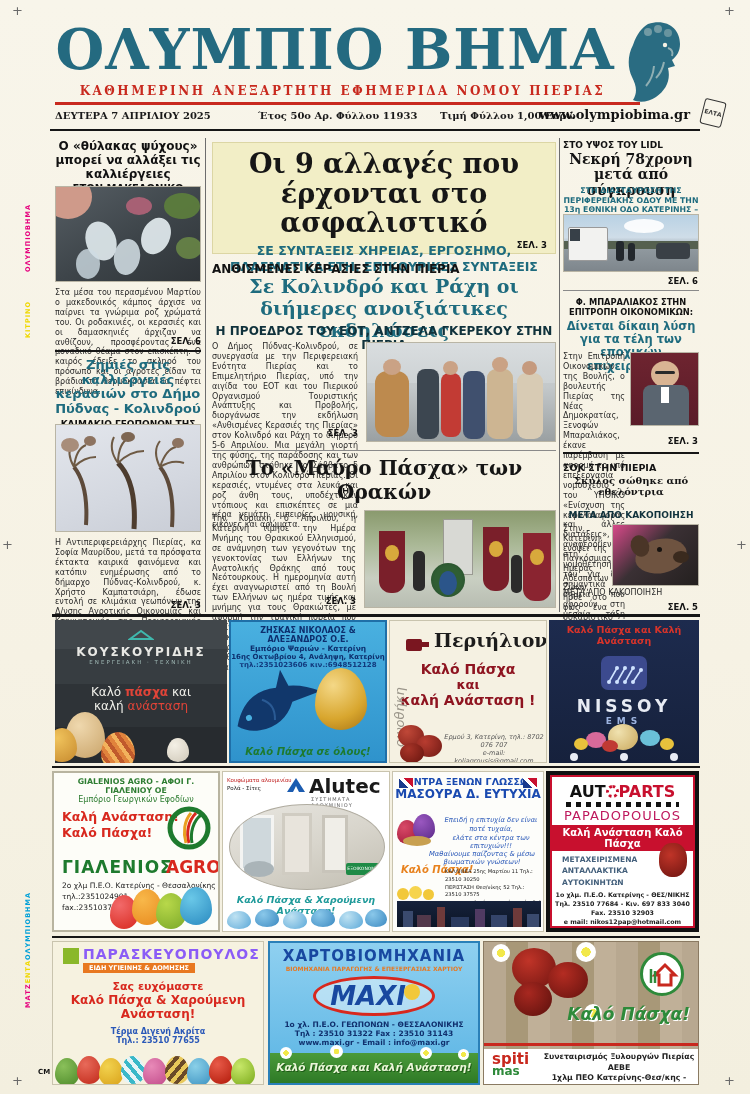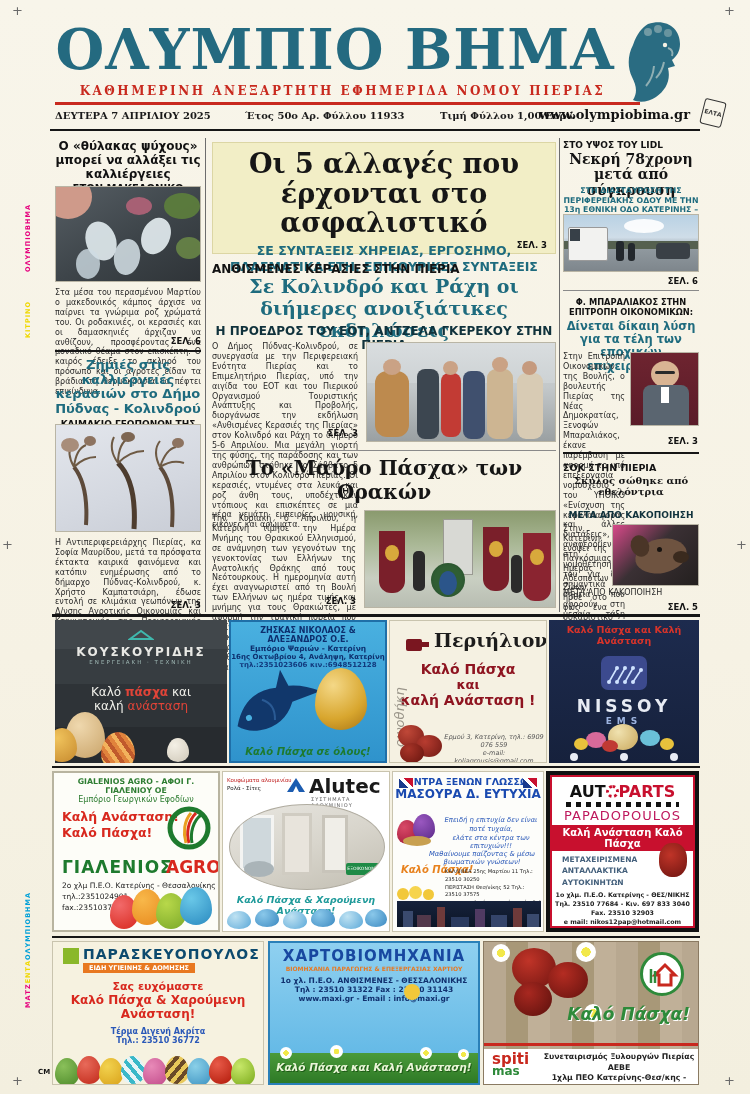--- a/index.html
+++ b/index.html
@@ -59,21 +59,21 @@
         <path d="M50 30 q6 2 4 8 M46 44 q-2 10 -8 16 M36 48 q-1 12 -8 20" stroke="#f6f2e4" stroke-width="2" fill="none" opacity="0.5"></path>
         <circle cx="47" cy="27" r="2.2" fill="#f6f2e4"></circle>
       </svg>
     </div>
 
     <div class="abs" style="left:0;top:70px;width:585px;text-align:center;font-size:12px;font-weight:bold;color:#c8291e;letter-spacing:2.5px;font-family:'DejaVu Serif',serif">ΚΑΘΗΜΕΡΙΝΗ ΑΝΕΞΑΡΤΗΤΗ ΕΦΗΜΕΡΙΔΑ ΝΟΜΟΥ ΠΙΕΡΙΑΣ</div>
 
     <div class="abs" style="left:5px;top:88px;width:585px;height:3px;background:#c8291e"></div>
 
     <div class="abs serif" style="left:5px;top:96px;width:160px;font-size:10px;font-weight:bold;color:#1a1a1a">ΔΕΥΤΕΡΑ 7 ΑΠΡΙΛΙΟΥ 2025</div>
-    <div class="abs serif" style="left:195px;top:96px;width:180px;font-size:10px;font-weight:bold;color:#1a1a1a">Έτος 50ο Αρ. Φύλλου 11933</div>
+    <div class="abs serif" style="left:208px;top:96px;width:180px;font-size:10px;font-weight:bold;color:#1a1a1a">Έτος 50ο Αρ. Φύλλου 11933</div>
     <div class="abs serif" style="left:390px;top:96px;width:140px;font-size:10px;font-weight:bold;color:#1a1a1a">Τιμή Φύλλου 1,00 Ευρώ</div>
     <div class="abs serif" style="left:455px;top:93px;width:185px;text-align:right;font-size:13px;font-weight:bold;color:#111">www.olympiobima.gr</div>
 
     <div class="abs" style="left:652px;top:86px;width:22px;height:26px;border:1px solid #333;border-radius:3px;transform:rotate(14deg);font-size:6px;font-weight:bold;color:#333;text-align:center;line-height:24px"><span>ΕΛΤΑ</span></div>
   </div>
 
   <div class="hr" style="left:50px;top:129px;width:650px;height:2px"></div>
 
   <div class="vr" style="left:205px;top:138px;height:474px"></div>
   <div class="vr" style="left:559px;top:138px;height:474px"></div>
@@ -114,21 +114,21 @@
       <ellipse cx="14" cy="20" rx="9" ry="7" fill="#a88d7a"></ellipse>
       <ellipse cx="34" cy="16" rx="6" ry="5" fill="#8d7360"></ellipse>
       <ellipse cx="72" cy="12" rx="7" ry="5" fill="#7d6652"></ellipse>
       <ellipse cx="122" cy="18" rx="6" ry="5" fill="#8d7360"></ellipse>
     </svg>
   </div>
   <div class="abs body-txt" style="left:55px;top:538px;width:146px">Η Αντιπεριφερειάρχης Πιερίας, κα Σοφία Μαυρίδου, μετά τα πρόσφατα έκτακτα καιρικά φαινόμενα και κατόπιν ενημέρωσης από το δήμαρχο Πύδνας-Κολινδρού, κ. Χρήστο Καμπατσιάρη, έδωσε εντολή σε κλιμάκια γεωπόνων της Δ/νσης Αγροτικής Οικονομίας και Κτηνιατρικής της Περιφερειακής Ενότητας Πιερίας να επισκεφθούν καλλιέργειες κερασιού σε περιοχές του δήμου.</div>
   <div class="abs page-ref" style="left:141px;top:600px;width:60px">ΣΕΛ. 3</div>
 
   <div class="abs" style="left:212px;top:142px;width:344px;height:112px;background:#f2eec6;border:1px solid #dcd6a4">
-    <div class="serif center" style="margin-top:6px;font-size:27px;font-weight:bold;color:#161616;line-height:1.1;padding:0 14px">Οι 5 αλλαγές που έρχονται στο ασφαλιστικό</div>
+    <div class="serif center" style="margin-top:6px;font-size:27px;font-weight:bold;color:#161616;line-height:1.1;padding:0 14px">Οι 9 αλλαγές που έρχονται στο ασφαλιστικό</div>
     <div class="center teal" style="margin-top:5px;font-size:12.5px;font-weight:bold;line-height:1.25;padding:0 10px">ΣΕ ΣΥΝΤΑΞΕΙΣ ΧΗΡΕΙΑΣ, ΕΡΓΟΣΗΜΟ, ΠΛΑΣΜΑΤΙΚΑ ΕΤΗ, ΕΠΙΚΟΥΡΙΚΕΣ ΣΥΝΤΑΞΕΙΣ</div>
     <div class="page-ref" style="position:absolute;right:8px;bottom:3px">ΣΕΛ. 3</div>
   </div>
 
   <div class="abs kick" style="left:212px;top:262px;width:344px;font-size:12px">ΑΝΘΙΣΜΕΝΕΣ ΚΕΡΑΣΙΕΣ ΣΤΗΝ ΠΙΕΡΙΑ</div>
   <div class="abs center teal serif" style="left:212px;top:276px;width:344px;font-size:19px;font-weight:bold;line-height:1.15">Σε Κολινδρό και Ράχη οι διήμερες ανοιξιάτικες εκδηλώσεις</div>
   <div class="abs center" style="left:212px;top:324px;width:344px;font-size:12px;font-weight:bold;color:#10323c">Η ΠΡΟΕΔΡΟΣ ΤΟΥ ΕΟΤ, ΑΝΤΖΕΛΑ ΓΚΕΡΕΚΟΥ ΣΤΗΝ ΠΙΕΡΙΑ</div>
   <div class="abs body-txt" style="left:212px;top:342px;width:146px;height:86px">Ο Δήμος Πύδνας-Κολινδρού, σε συνεργασία με την Περιφερειακή Ενότητα Πιερίας και το Επιμελητήριο Πιερίας, υπό την αιγίδα του ΕΟΤ και του Πιερικού Οργανισμού Τουριστικής Ανάπτυξης και Προβολής, διοργάνωσε την εκδήλωση «Ανθισμένες Κερασιές της Πιερίας» στον Κολινδρό και Ράχη το διήμερο 5-6 Απριλίου. Μια μεγάλη γιορτή της φύσης, της παράδοσης και των ανθρώπων στήθηκε το Σάββατο 5 Απριλίου στον Κολινδρό Πιερίας. Οι κερασιές, ντυμένες στα λευκά και ροζ άνθη τους, υποδέχτηκαν ντόπιους και επισκέπτες σε μια μέρα γεμάτη εμπειρίες, μουσική, εικόνες και αρώματα.</div>
   <div class="abs page-ref" style="left:300px;top:428px;width:58px">ΣΕΛ. 3</div>
   <div class="photo" style="left:366px;top:342px;width:190px;height:100px;background:linear-gradient(#cfd3d4 0%,#c3c8ca 45%,#9aa0a2 100%)">
@@ -255,21 +255,21 @@
         </svg>
     </div>
     <div class="abs serif" style="left:44px;top:8px;font-size:19px;font-weight:bold;color:#1c1c1c">Περιήλιον</div>
     <div class="abs" style="left:2px;top:34px;writing-mode:vertical-rl;transform:rotate(180deg);font-size:13px;color:#9a958a;font-style:italic;height:92px">οινοθήκη</div>
     <div class="center" style="margin-top:40px;font-size:14px;font-weight:bold;color:#8e1420">Καλό Πάσχα</div>
     <div class="center" style="font-size:13px;font-weight:bold;color:#8e1420">και</div>
     <div class="center" style="font-size:14px;font-weight:bold;color:#8e1420">καλή Ανάσταση !</div>
     <div class="blob" style="left:8px;top:104px;width:26px;height:22px;background:radial-gradient(circle at 35% 30%,#c04838,#7e1e18)"></div>
     <div class="blob" style="left:26px;top:114px;width:26px;height:22px;background:radial-gradient(circle at 35% 30%,#b83c30,#701a14)"></div>
     <div class="blob" style="left:10px;top:122px;width:24px;height:20px;background:radial-gradient(circle at 35% 30%,#a83428,#66140e)"></div>
-    <div class="abs" style="left:54px;top:112px;width:100px;font-size:6.5px;color:#555;font-style:italic;text-align:center">Ερμού 3, Κατερίνη, τηλ.: 6909 076 559</div>
+    <div class="abs" style="left:54px;top:112px;width:100px;font-size:6.5px;color:#555;font-style:italic;text-align:center">Ερμού 3, Κατερίνη, τηλ.: 8702 076 707</div>
     <div class="abs" style="left:54px;top:128px;width:100px;font-size:6.5px;color:#555;font-style:italic;text-align:center">e-mail: koliagrousis@gmail.com</div>
   </div>
 
   <div class="adbox" style="left:549px;top:620px;width:150px;height:143px;background:linear-gradient(180deg,#1d2b4e,#16213c)">
     <div class="center" style="margin-top:4px;font-size:9.5px;font-weight:bold;color:#d8342a">Καλό Πάσχα και Καλή Ανάσταση</div>
     <div class="center" style="margin-top:8px">
       <svg width="54" height="38" viewBox="0 0 54 38">
         <rect x="4" y="2" width="46" height="34" rx="7" fill="#3c4a8e"></rect>
         <g stroke="#cfe2ff" stroke-width="1.6">
           <path d="M12 28 L20 14 M20 28 L28 14 M28 28 L36 14 M36 28 L44 16"></path>
@@ -420,46 +420,47 @@
         <div>e mail: nikos12pap@hotmail.com</div>
         <div>www.autoparts-papadopoulos.gr</div>
       </div>
     </div>
   </div>
 
   <div class="hr" style="left:52px;top:936px;width:648px;height:2px"></div>
 
   <div class="adbox" style="left:52px;top:941px;width:212px;height:144px;background:#f6f2e0;border:1px solid #c9c4ae">
     <div class="abs" style="left:10px;top:6px;width:16px;height:16px;background:#8ab82a"></div>
-    <div class="abs" style="left:30px;top:4px;font-size:14px;font-weight:bold;color:#0c4a6e;letter-spacing:1px">ΠΑΡΑΣΚΕΥΟΠΟΥΛΟΣ</div>
+    <div class="abs" style="left:30px;top:4px;font-size:14px;font-weight:bold;color:#8b5cf6;letter-spacing:1px">ΠΑΡΑΣΚΕΥΟΠΟΥΛΟΣ</div>
     <div class="abs" style="left:30px;top:21px;background:#e87820;color:#fff;font-size:6.5px;font-weight:bold;padding:1px 6px">ΕΙΔΗ ΥΓΙΕΙΝΗΣ &amp; ΔΟΜΗΣΗΣ</div>
     <div class="center" style="margin-top:38px;font-size:11px;font-weight:bold;color:#d8281e">Σας ευχόμαστε</div>
     <div class="center" style="font-size:12px;font-weight:bold;color:#d8281e">Καλό Πάσχα &amp; Χαρούμενη Ανάσταση!</div>
     <div class="center" style="margin-top:6px;font-size:8px;font-weight:bold;color:#2a58b8">Τέρμα Διγενή Ακρίτα</div>
-    <div class="center" style="font-size:8px;font-weight:bold;color:#2a58b8">Τηλ.: 23510 36772</div>
+    <div class="center" style="font-size:8px;font-weight:bold;color:#2a58b8">Τηλ.: 23510 77655</div>
     <div class="abs" style="left:0;bottom:0;width:100%;height:30px">
       <div class="egg" style="left:2px;top:4px;width:24px;height:28px;background:radial-gradient(circle at 35% 30%,#8ac05a,#4a8828)"></div>
       <div class="egg" style="left:24px;top:2px;width:24px;height:28px;background:radial-gradient(circle at 35% 30%,#e86a5a,#c02818)"></div>
       <div class="egg" style="left:46px;top:4px;width:24px;height:28px;background:radial-gradient(circle at 35% 30%,#f2d24e,#d8a018)"></div>
       <div class="egg" style="left:68px;top:2px;width:24px;height:28px;background:repeating-linear-gradient(50deg,#3ab8c8 0 4px,#e8f4f6 4px 8px)"></div>
       <div class="egg" style="left:90px;top:4px;width:24px;height:28px;background:radial-gradient(circle at 35% 30%,#e88ab8,#c04888)"></div>
       <div class="egg" style="left:112px;top:2px;width:24px;height:28px;background:repeating-linear-gradient(130deg,#6a4a28 0 4px,#e8c85a 4px 8px)"></div>
       <div class="egg" style="left:134px;top:4px;width:24px;height:28px;background:radial-gradient(circle at 35% 30%,#8ad0e8,#3a90c0)"></div>
       <div class="egg" style="left:156px;top:2px;width:24px;height:28px;background:radial-gradient(circle at 35% 30%,#e85a48,#b01808)"></div>
       <div class="egg" style="left:178px;top:4px;width:24px;height:28px;background:radial-gradient(circle at 35% 30%,#c8e86a,#78a818)"></div>
     </div>
   </div>
 
   <div class="adbox" style="left:268px;top:941px;width:212px;height:144px;background:linear-gradient(180deg,#8fd0f0,#5ab4e4);border:2px solid #2a80b8">
     <div class="center" style="margin-top:4px;font-size:15px;font-weight:bold;color:#1848a0;letter-spacing:1px">ΧΑΡΤΟΒΙΟΜΗΧΑΝΙΑ</div>
     <div class="center" style="font-size:6px;font-weight:bold;color:#e87820">ΒΙΟΜΗΧΑΝΙΑ ΠΑΡΑΓΩΓΗΣ &amp; ΕΠΕΞΕΡΓΑΣΙΑΣ ΧΑΡΤΙΟΥ</div>
     <div class="center" style="position:relative;margin-top:4px">
+      <span style="display:inline-block;padding:2px 26px 2px 14px;border:3px solid #d8281e;border-radius:50%;font-size:26px;font-weight:bold;font-style:italic;color:#1848a0;background:rgba(255,255,255,.45)">MAXI</span>
       <span class="blob" style="right:58px;top:8px;width:16px;height:16px;background:#f2c83a"></span>
     </div>
-    <div class="center" style="margin-top:4px;font-size:7.5px;font-weight:bold;color:#10306e">1ο χλ. Π.Ε.Ο. ΑΝΘΙΣΜΕΝΕΣ - ΘΕΣΣΑΛΟΝΙΚΗΣ</div>
+    <div class="center" style="margin-top:4px;font-size:7.5px;font-weight:bold;color:#10306e">1ο χλ. Π.Ε.Ο. ΓΕΩΠΟΝΩΝ - ΘΕΣΣΑΛΟΝΙΚΗΣ</div>
     <div class="center" style="font-size:7.5px;font-weight:bold;color:#10306e">Τηλ : 23510 31322  Fax : 23510 31143</div>
     <div class="center" style="font-size:7.5px;font-weight:bold;color:#10306e">www.maxi.gr - Email : info@maxi.gr</div>
     <div class="abs" style="left:0;bottom:0;width:100%;height:30px;background:linear-gradient(#4a9a3a,#2e7a26)">
       <div class="blob" style="left:10px;top:-6px;width:12px;height:12px;background:radial-gradient(circle,#f2e84a 30%,#fff 32%)"></div>
       <div class="blob" style="left:60px;top:-8px;width:13px;height:13px;background:radial-gradient(circle,#f2e84a 30%,#fff 32%)"></div>
       <div class="blob" style="left:150px;top:-6px;width:12px;height:12px;background:radial-gradient(circle,#f2e84a 30%,#fff 32%)"></div>
       <div class="blob" style="left:188px;top:-4px;width:11px;height:11px;background:radial-gradient(circle,#f2e84a 30%,#fff 32%)"></div>
       <div class="center" style="margin-top:8px;font-size:10.5px;font-weight:bold;color:#eaf6d8;font-style:italic;text-shadow:1px 1px 0 #1e5a16">Καλό Πάσχα και Καλή Ανάσταση!</div>
     </div>
   </div>

